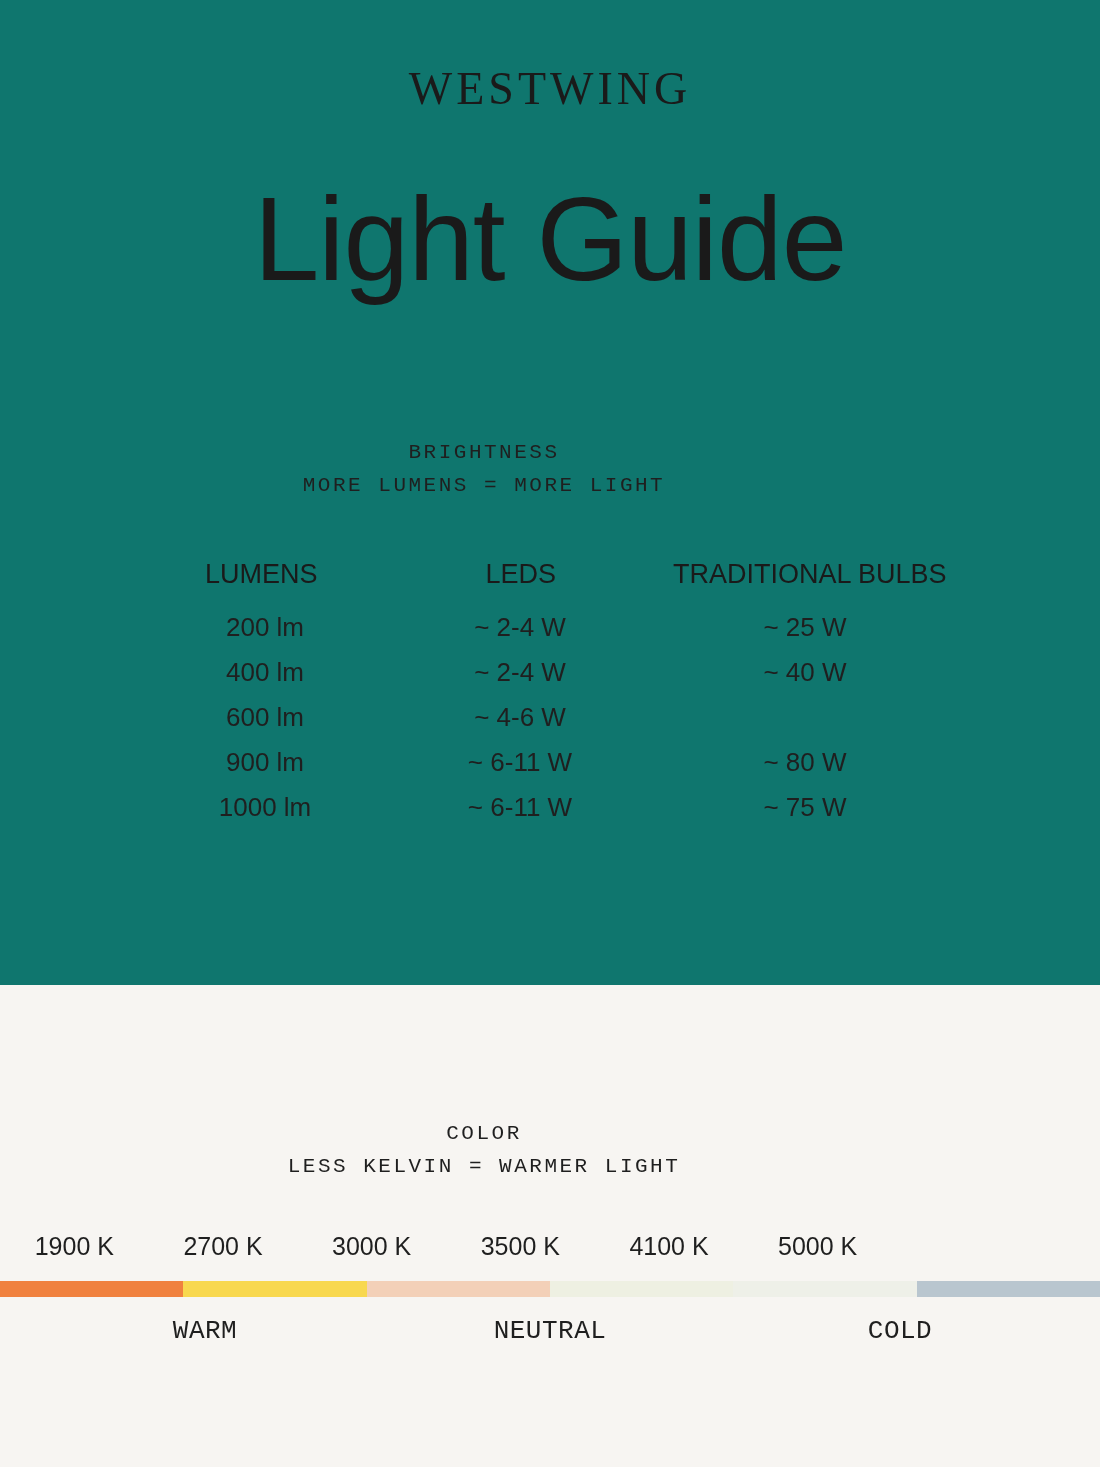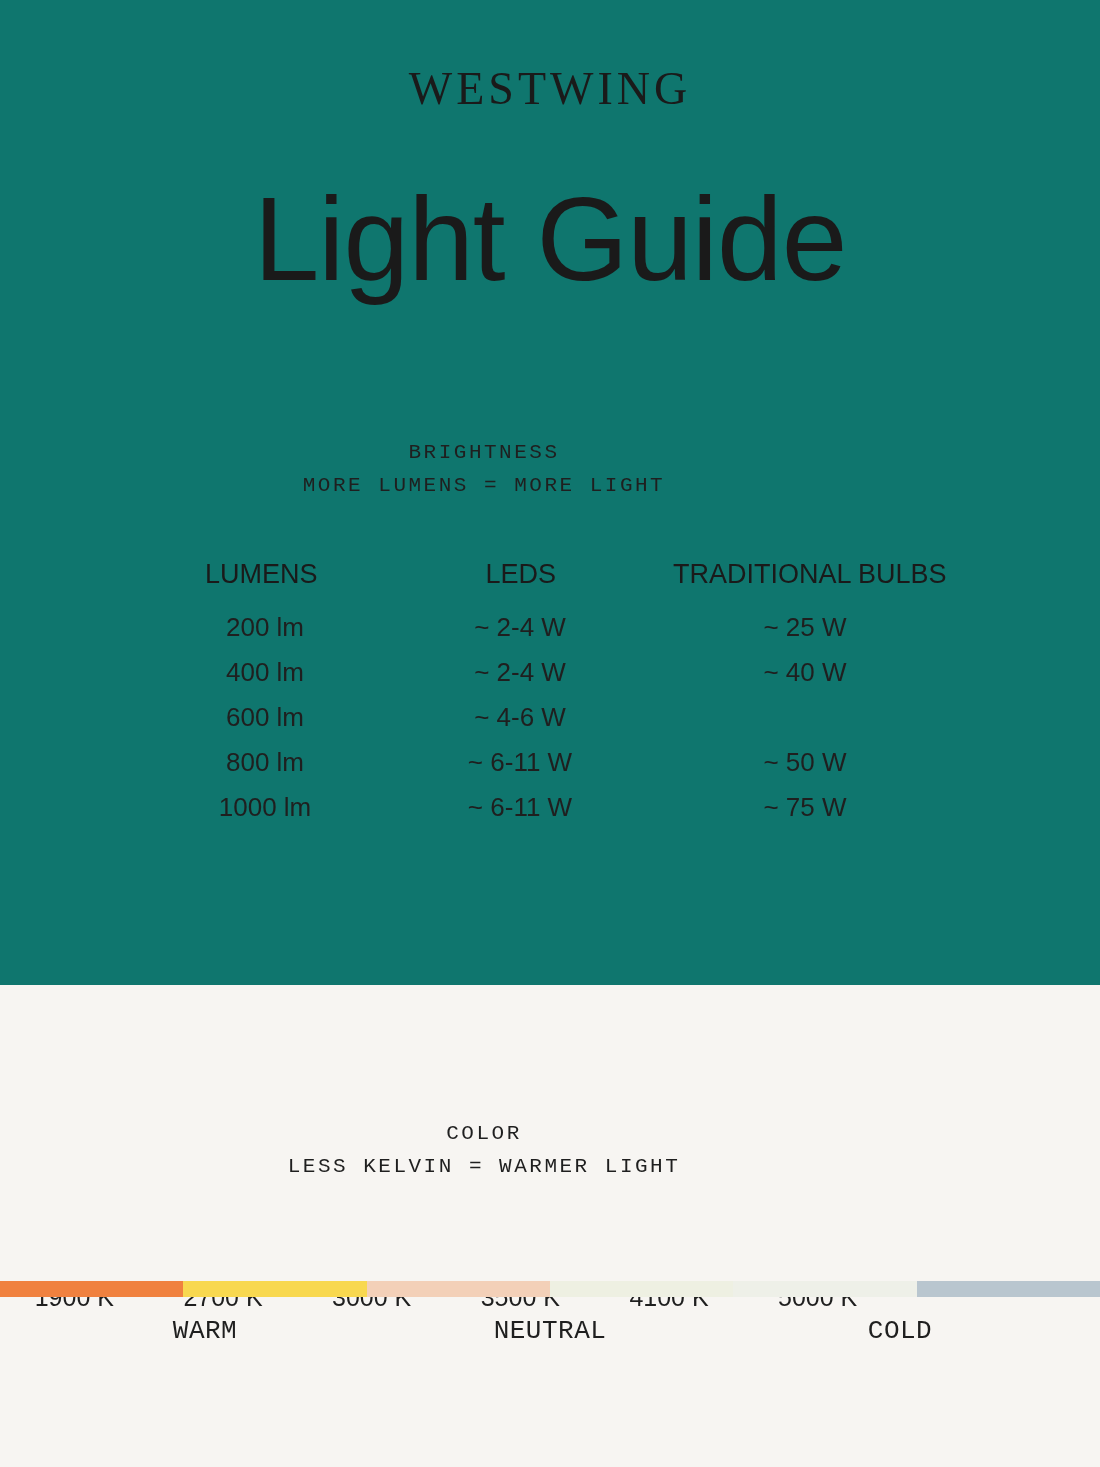--- a/index.html
+++ b/index.html
@@ -102,21 +102,21 @@
     left: 0;
     top: 985px;
     width: 1100px;
     height: 482px;
     background: #f7f5f2;
   }
   .section-head.color { top: 1118px; }
 
   .kelvin-row {
     position: absolute;
-    top: 1283px;
+    top: 1232px;
     left: 0;
     width: 892px;
     display: flex;
   }
   .kelvin-row .k {
     flex: 1 1 0;
     text-align: center;
     font-size: 25px;
     color: #1f1f1f;
   }
@@ -181,23 +181,23 @@
     <div class="trow">
       <div class="cell c1">400 lm</div>
       <div class="cell c2">~ 2-4 W</div>
       <div class="cell c3">~ 40 W</div>
     </div>
     <div class="trow">
       <div class="cell c1">600 lm</div>
       <div class="cell c2">~ 4-6 W</div>
     </div>
     <div class="trow">
-      <div class="cell c1">800 lm</div>
+      <div class="cell c1">900 lm</div>
       <div class="cell c2">~ 6-11 W</div>
-      <div class="cell c3">~ 50 W</div>
+      <div class="cell c3">~ 80 W</div>
     </div>
     <div class="trow">
       <div class="cell c1">1000 lm</div>
       <div class="cell c2">~ 6-11 W</div>
       <div class="cell c3">~ 75 W</div>
     </div>
   </div>
 
   <div class="panel-bottom" style="background: rgb(247, 245, 242);"></div>
 

